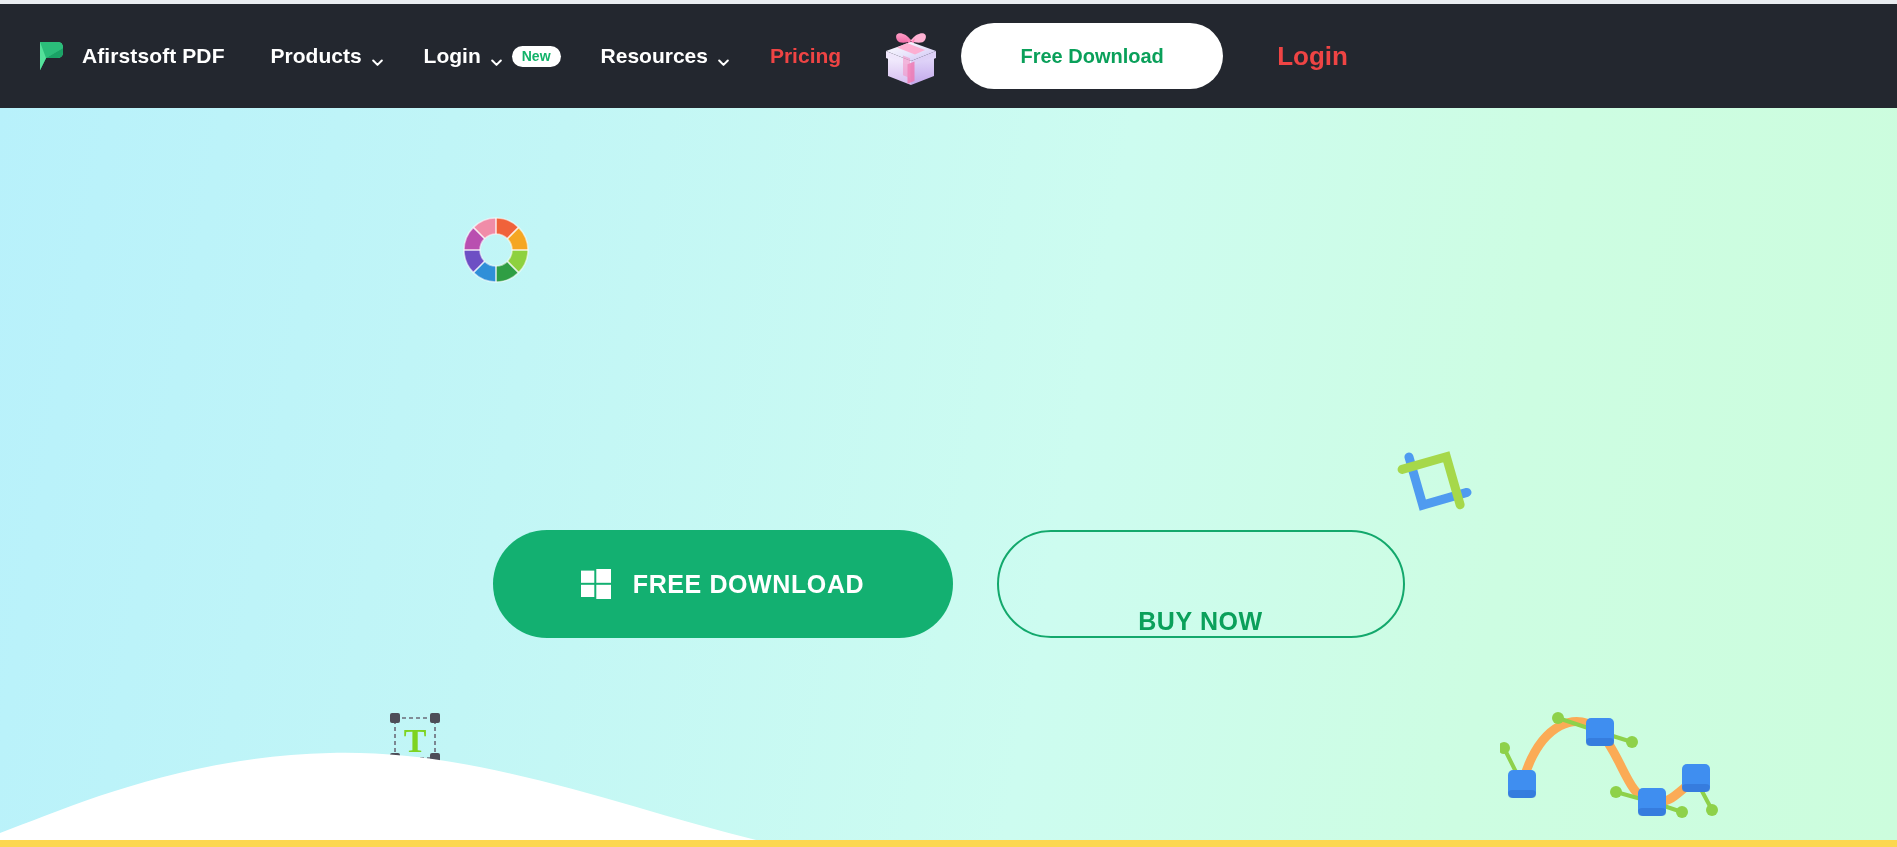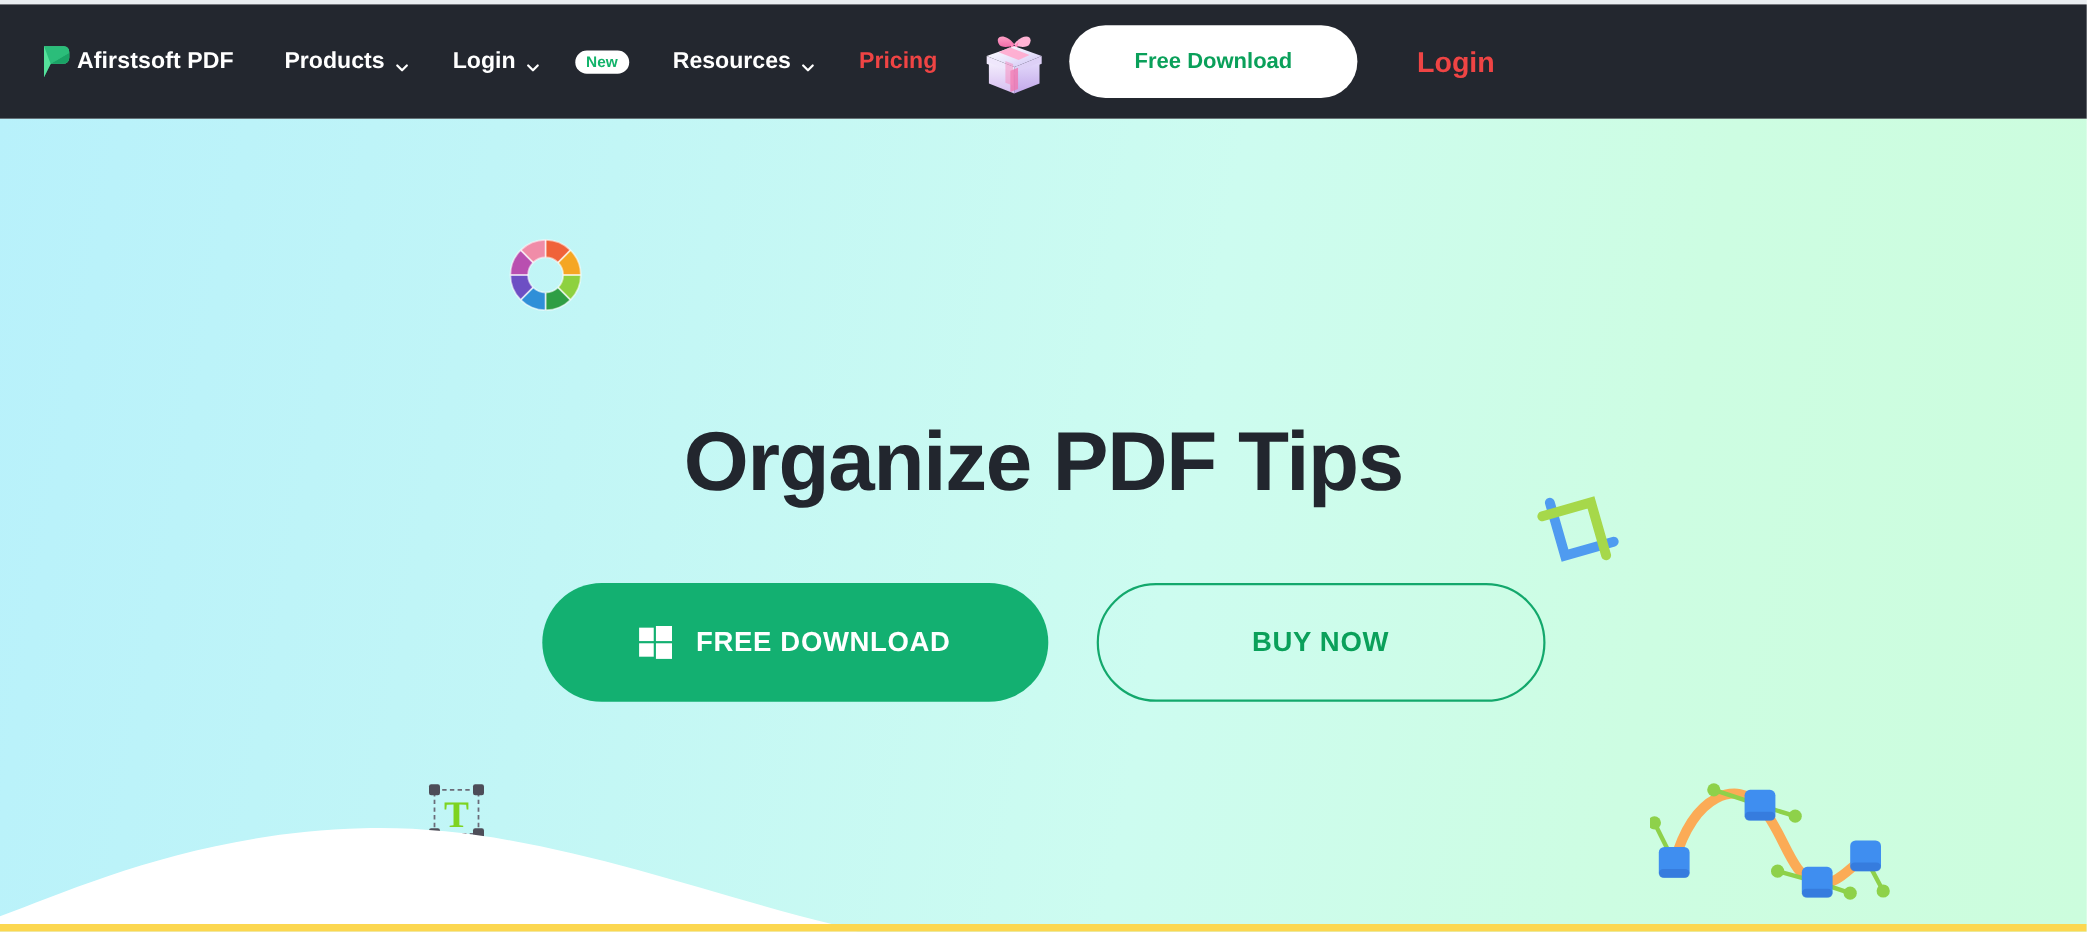--- a/index.html
+++ b/index.html
@@ -20,21 +20,21 @@
   
   .navbar{
     position:absolute; top:4px; left:0;
     width:1897px; height:104px;
     background:#23272f;
     display:flex; align-items:center;
     padding:0 28px 0 38px;
   }
 
   .brand{
-    display:flex; align-items:center; gap:6px;
+    display:flex; align-items:center; gap:18px;
     margin-right:26px; flex:none;
   }
   .brand-mark{ width:26px; height:30px; flex:none; }
   .brand-name{
     color:#ffffff; font-size:21px; font-weight:600;
     letter-spacing:.1px; white-space:nowrap;
   }
 
   .nav-items{ display:flex; align-items:flex-end; flex:none; }
 
@@ -44,21 +44,21 @@
     padding:0 20px; white-space:nowrap; cursor:pointer;
     height:104px;
   }
   .nav-item.pricing{ color:#ef4444; }
   .chev{ display:inline-block; width:13px; height:13px; flex:none; }
 
   .badge-new{
     background:#ffffff; color:#12b36a;
     font-size:14px; font-weight:700;
     border-radius:11px; padding:3px 10px 4px;
-    margin-left:23px; line-height:1; white-space:nowrap;
+    margin-left:0; line-height:1; white-space:nowrap;
   }
 
   .gift{ width:64px; height:64px; margin:0 14px 0 18px; flex:none; }
 
   .btn-free-dl-nav{
     background:#ffffff; color:#0aa05a;
     font-size:20px; font-weight:700;
     border:none; border-radius:34px;
     width:262px; height:66px;
     cursor:pointer; white-space:nowrap;
@@ -98,21 +98,21 @@
     width:460px; height:108px;
     background:#13b071; color:#ffffff;
     border:none; border-radius:56px;
     font-size:25px; font-weight:700; letter-spacing:.6px;
     cursor:pointer;
     font-family:"Liberation Sans", sans-serif;
   }
   .win-logo{ width:30px; height:30px; flex:none; }
 
   .btn-buy{
-    display:flex; align-items:center; justify-content:center;
+    display:flex; align-items:flex-end; justify-content:center;
     width:408px; height:108px;
     background:transparent; color:#0aa05a;
     border:2.5px solid #13a86c; border-radius:56px;
     font-size:25px; font-weight:700; letter-spacing:.6px;
     cursor:pointer;
     font-family:"Liberation Sans", sans-serif;
   }
 
   
   .deco{ position:absolute; }
@@ -313,21 +313,20 @@
       </g>
       <g fill="#2f6fd0" opacity=".55">
         <rect x="8" y="104" width="28" height="8" rx="4"></rect>
         <rect x="86" y="52" width="28" height="8" rx="4"></rect>
         <rect x="138" y="122" width="28" height="8" rx="4"></rect>
         <rect x="182" y="98" width="28" height="8" rx="4"></rect>
       </g>
     </svg>
   </span>
 
-  <h1 class="hero-title">Organize PDF Tips</h1>
 
   <div class="cta-row">
     <button class="btn-free-dl">
       <span class="win-logo">
         <svg viewBox="0 0 30 30" width="30" height="30">
           <rect x="0" y="1.6" width="13.3" height="12.2" fill="#ffffff"></rect>
           <rect x="15.3" y="0" width="14.7" height="13.8" fill="#ffffff"></rect>
           <rect x="0" y="15.8" width="13.3" height="12.2" fill="#ffffff"></rect>
           <rect x="15.3" y="15.8" width="14.7" height="14.2" fill="#ffffff"></rect>
         </svg>

